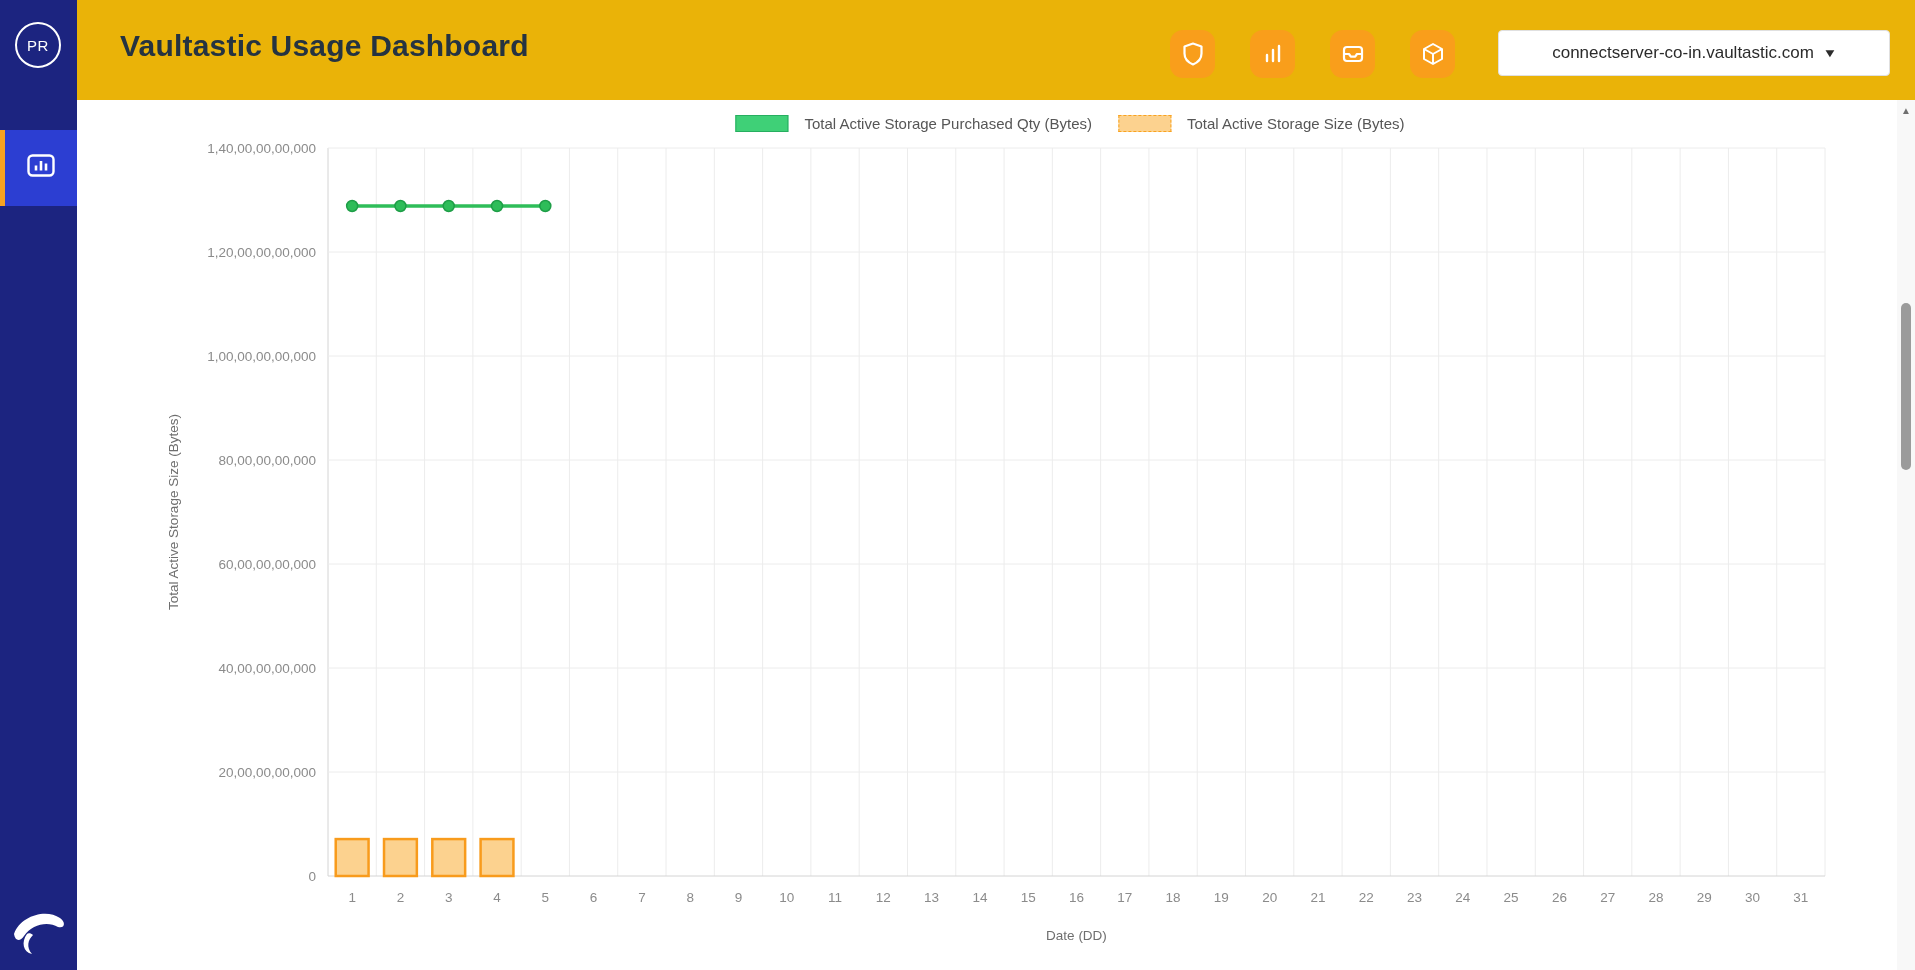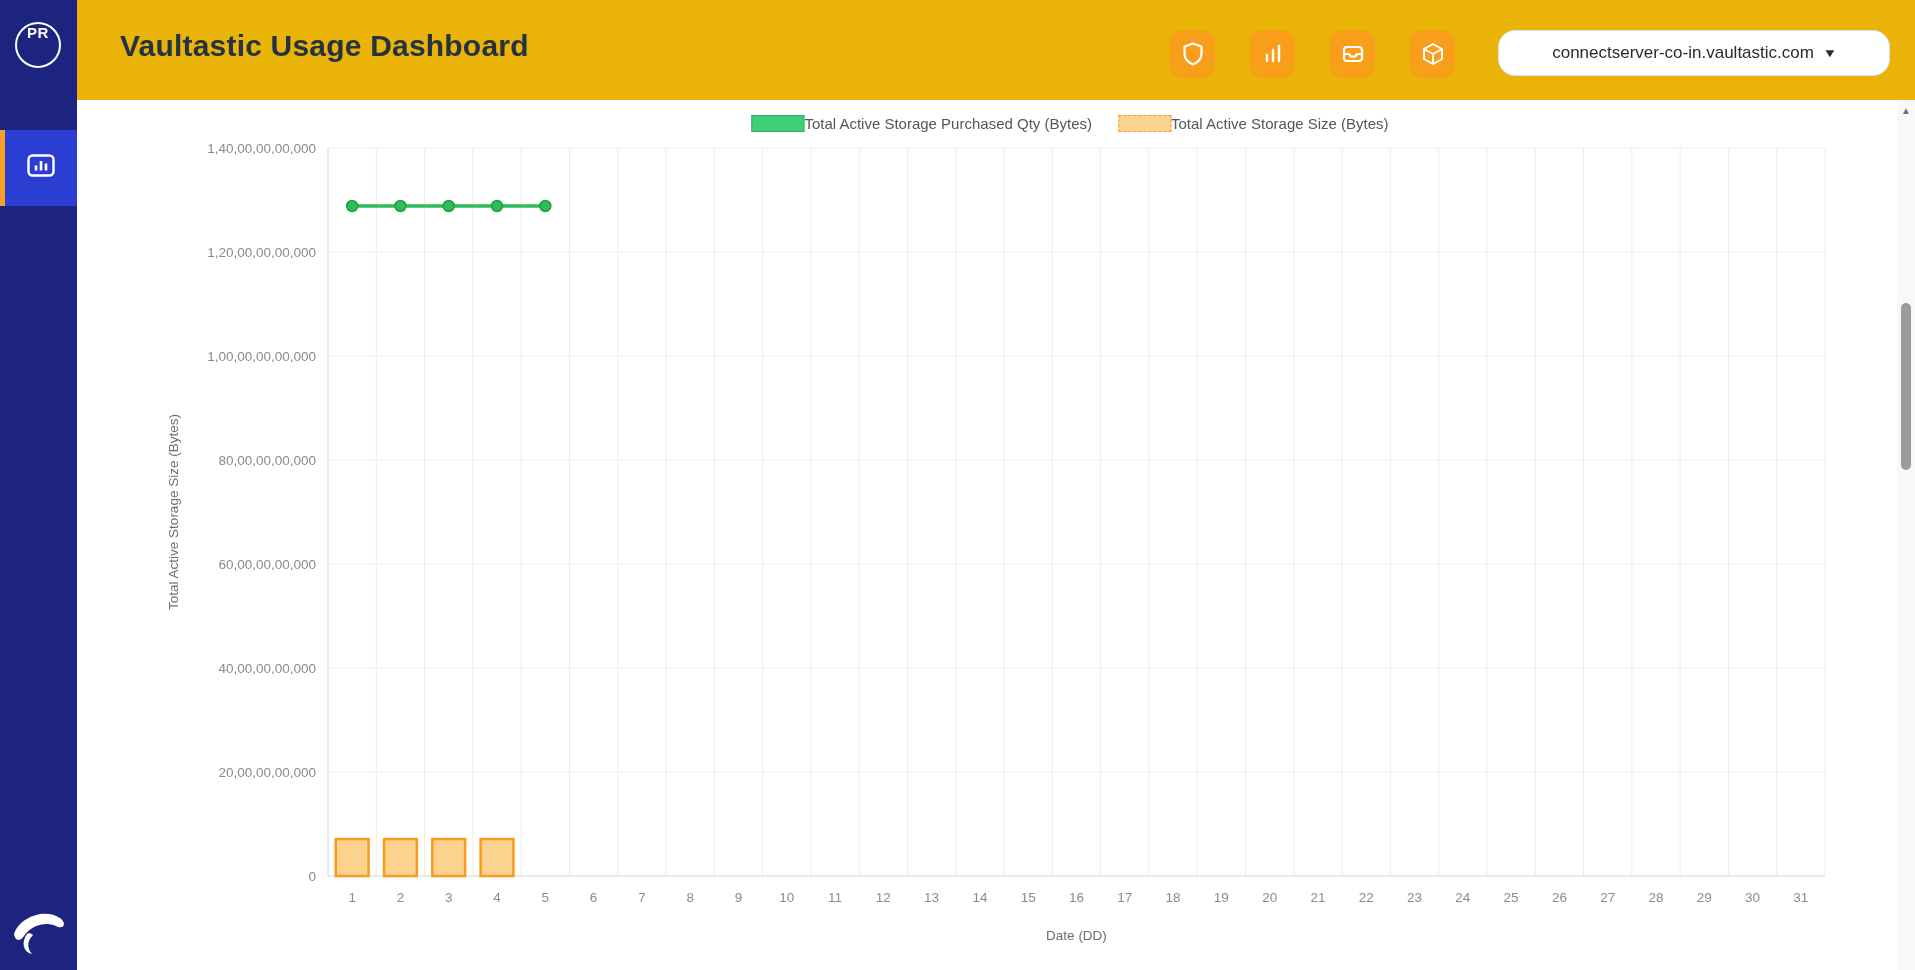--- a/index.html
+++ b/index.html
@@ -4,47 +4,47 @@
 <style>
   * { margin:0; padding:0; box-sizing:border-box; }
   html,body { width:1915px; height:970px; overflow:hidden; background:#fff;
               font-family:"Liberation Sans", sans-serif; }
 
   
   .sidebar { position:absolute; left:0; top:0; width:77px; height:970px;
              background:#1C2480; z-index:5; }
   .avatar { position:absolute; left:15px; top:22px; width:46px; height:46px;
             border:2.5px solid #fff; border-radius:50%;
-            display:flex; align-items:flex-start; justify-content:center;
-            color:#fff; font-size:15px; font-weight:bold; letter-spacing:.5px;
+            display:flex; align-items:center; justify-content:center;
+            color:#fff; font-size:15px; font-weight:normal; letter-spacing:.5px;
             cursor:pointer; }
   .nav-item { position:absolute; left:0; top:130px; width:77px; height:76px;
               background:#2C3ED2; border-left:5px solid #F7A221;
               display:flex; align-items:center; justify-content:center; cursor:pointer; }
   .side-logo { position:absolute; left:8px; bottom:14px; width:62px; height:52px; }
 
   
   .header { position:absolute; left:77px; top:0; width:1838px; height:100px; background:#eab308; }
   .page-title { position:absolute; left:43px; top:29px; font-size:30px; font-weight:700;
                 color:#253341; letter-spacing:.2px; white-space:nowrap; }
   .action-group { position:absolute; left:1093px; top:30px; display:flex; gap:35px; }
   .icon-btn { width:45px; height:48px; border:none; border-radius:13px; background:#F99E1B;
               display:flex; align-items:center; justify-content:center; cursor:pointer; }
   .icon-btn svg { display:block; }
   .domain-select { position:absolute; left:1421px; top:30px; width:392px; height:46px;
-                   background:#fff; border:1px solid #E0E0E0; border-radius:17px;
+                   background:#fff; border:1px solid #E0E0E0; border-radius:4px;
                    display:flex; align-items:center; justify-content:center; gap:10px;
                    cursor:pointer; }
   .domain-select .value { font-size:17px; color:#2B2B2B; white-space:nowrap; }
   .domain-select .caret { font-size:12px; color:#2B2B2B; transform:scaleX(1.25); }
 
   
   .legend { position:absolute; left:1070px; top:115px; transform:translateX(-50%);
             display:flex; align-items:center; gap:26px; white-space:nowrap; z-index:2; }
-  .legend-item { display:flex; align-items:center; gap:0; }
+  .legend-item { display:flex; align-items:center; gap:16px; }
   .swatch { width:53px; height:17px; }
   .swatch.green  { background:#3FD077; border:1.5px solid #27AE60; }
   .swatch.orange { background:#FCD28F; border:1.5px dashed #F9A21F; }
   .legend-label { font-size:15px; color:#565656; }
 
   
   #chart-svg { position:absolute; left:90px; top:105px; }
 
   
   .scrollbar { position:absolute; right:0; top:100px; width:18px; height:870px;

